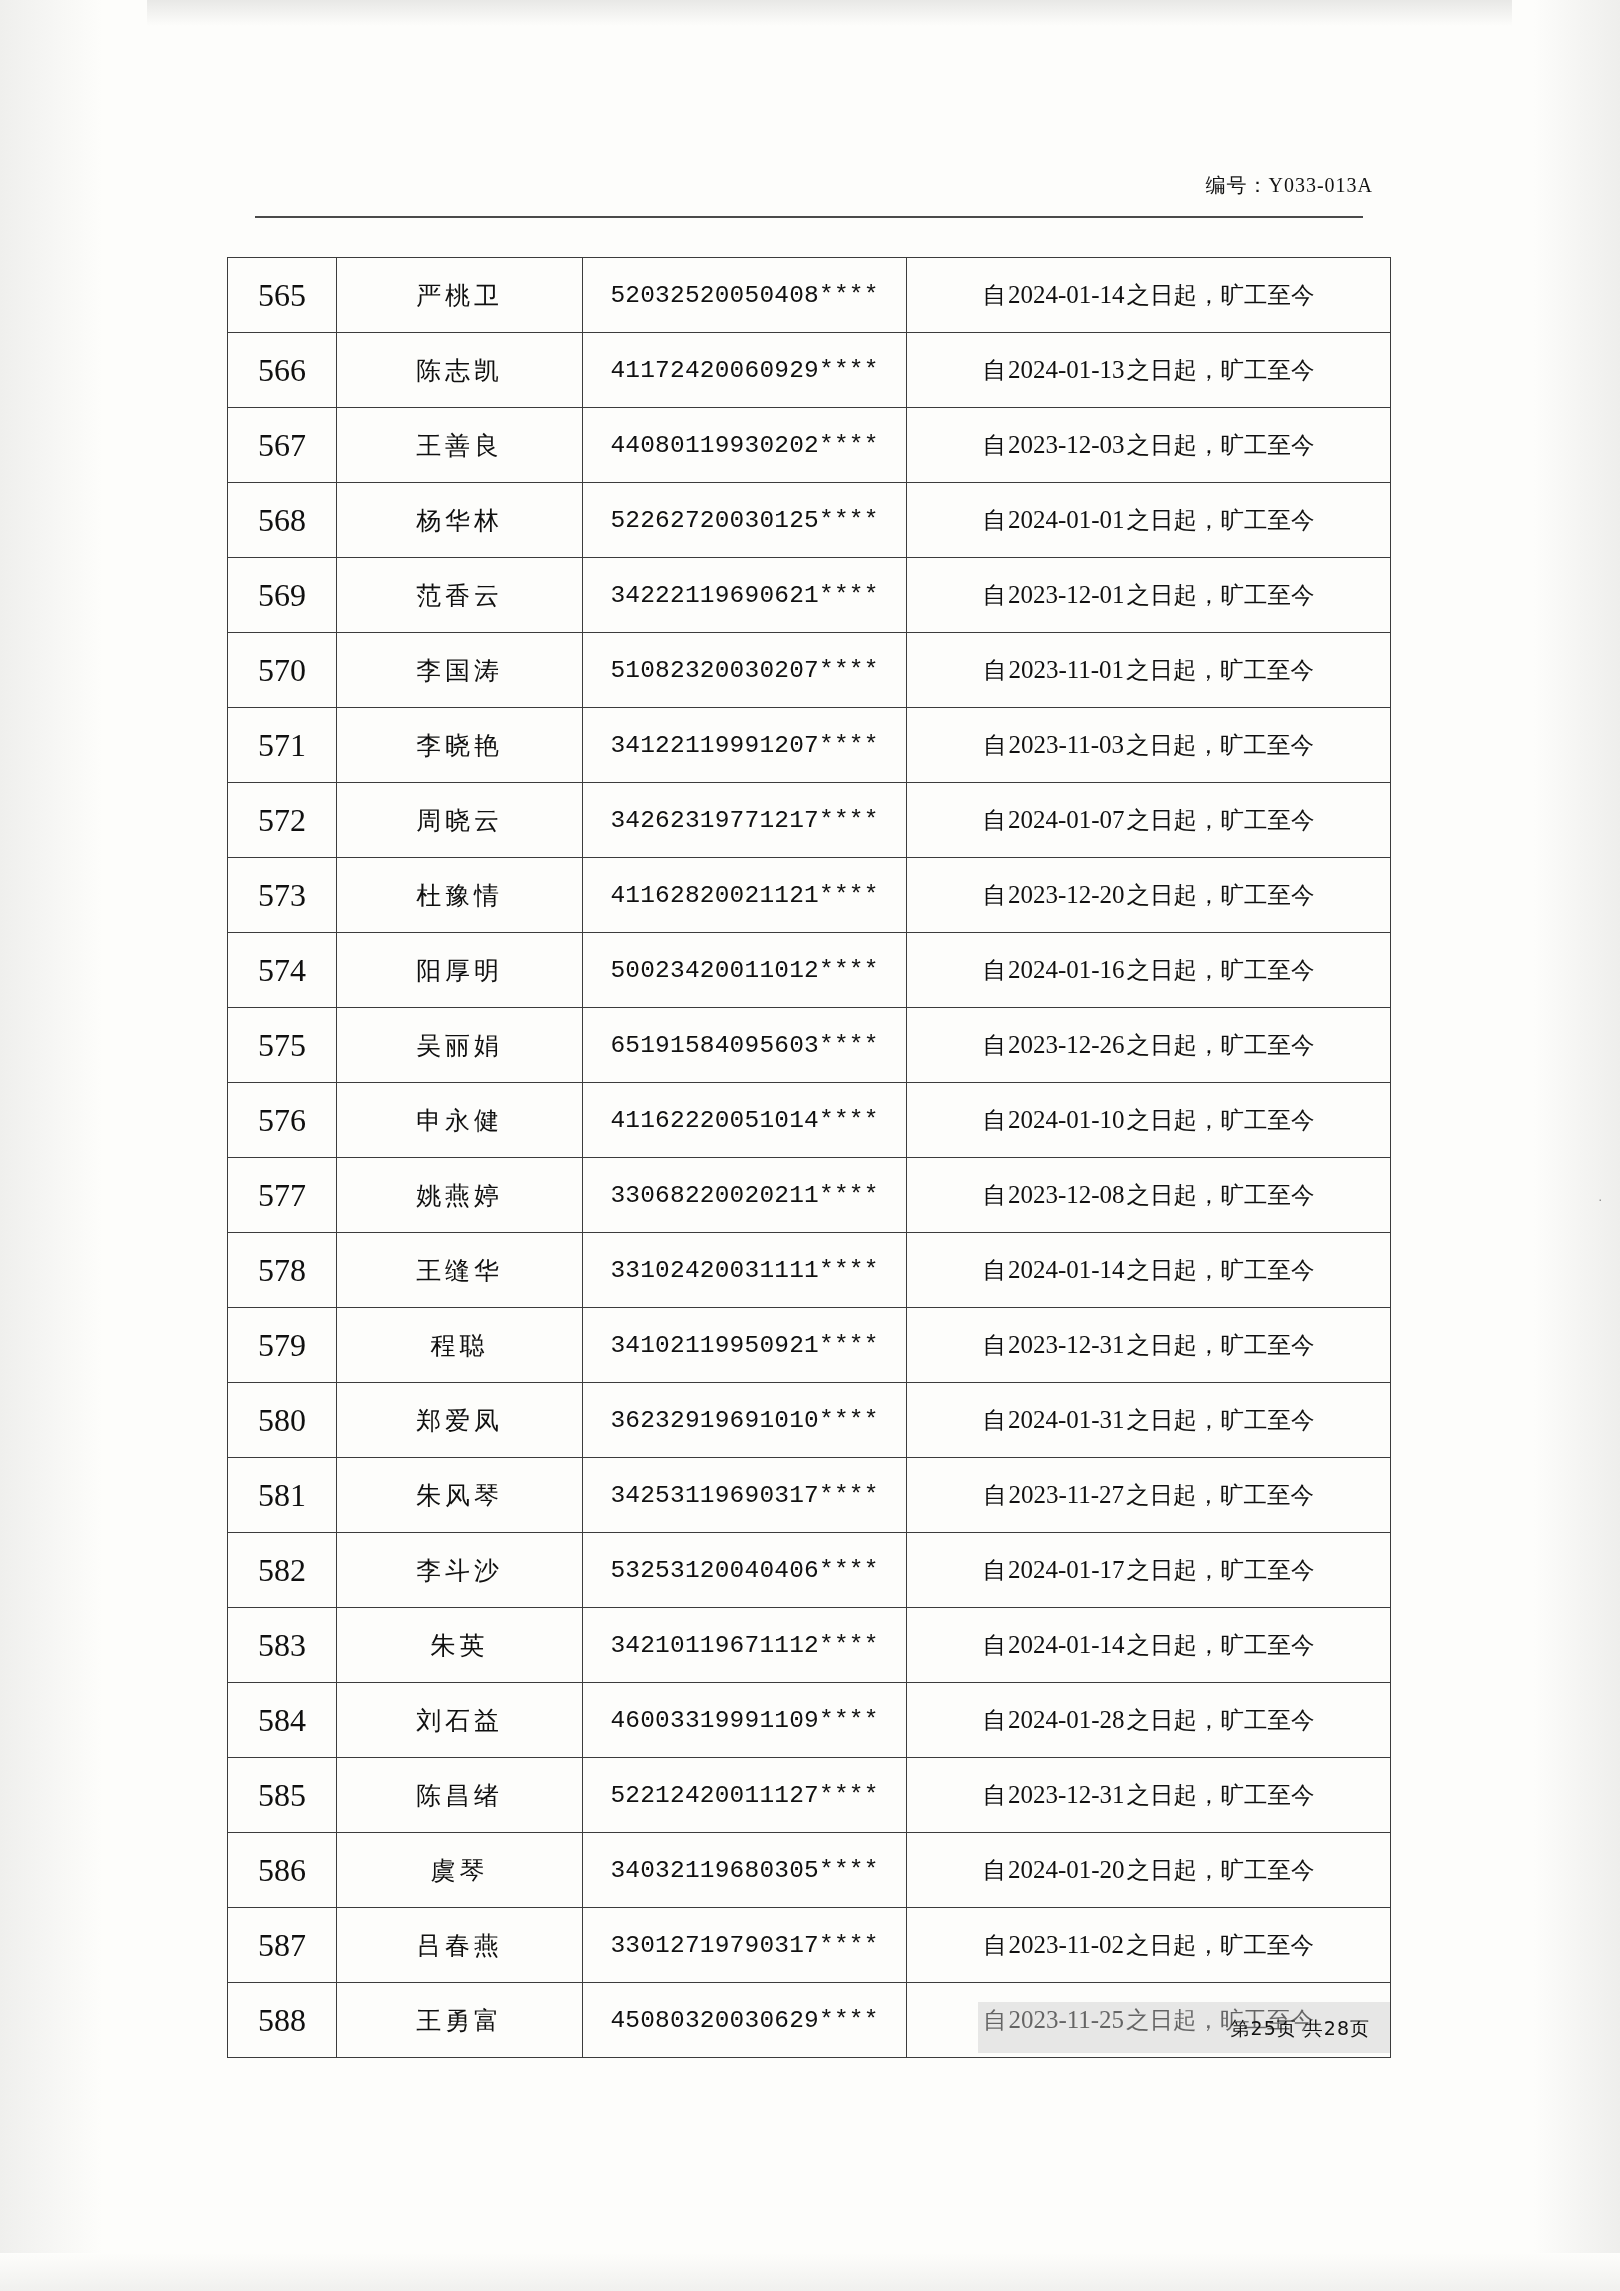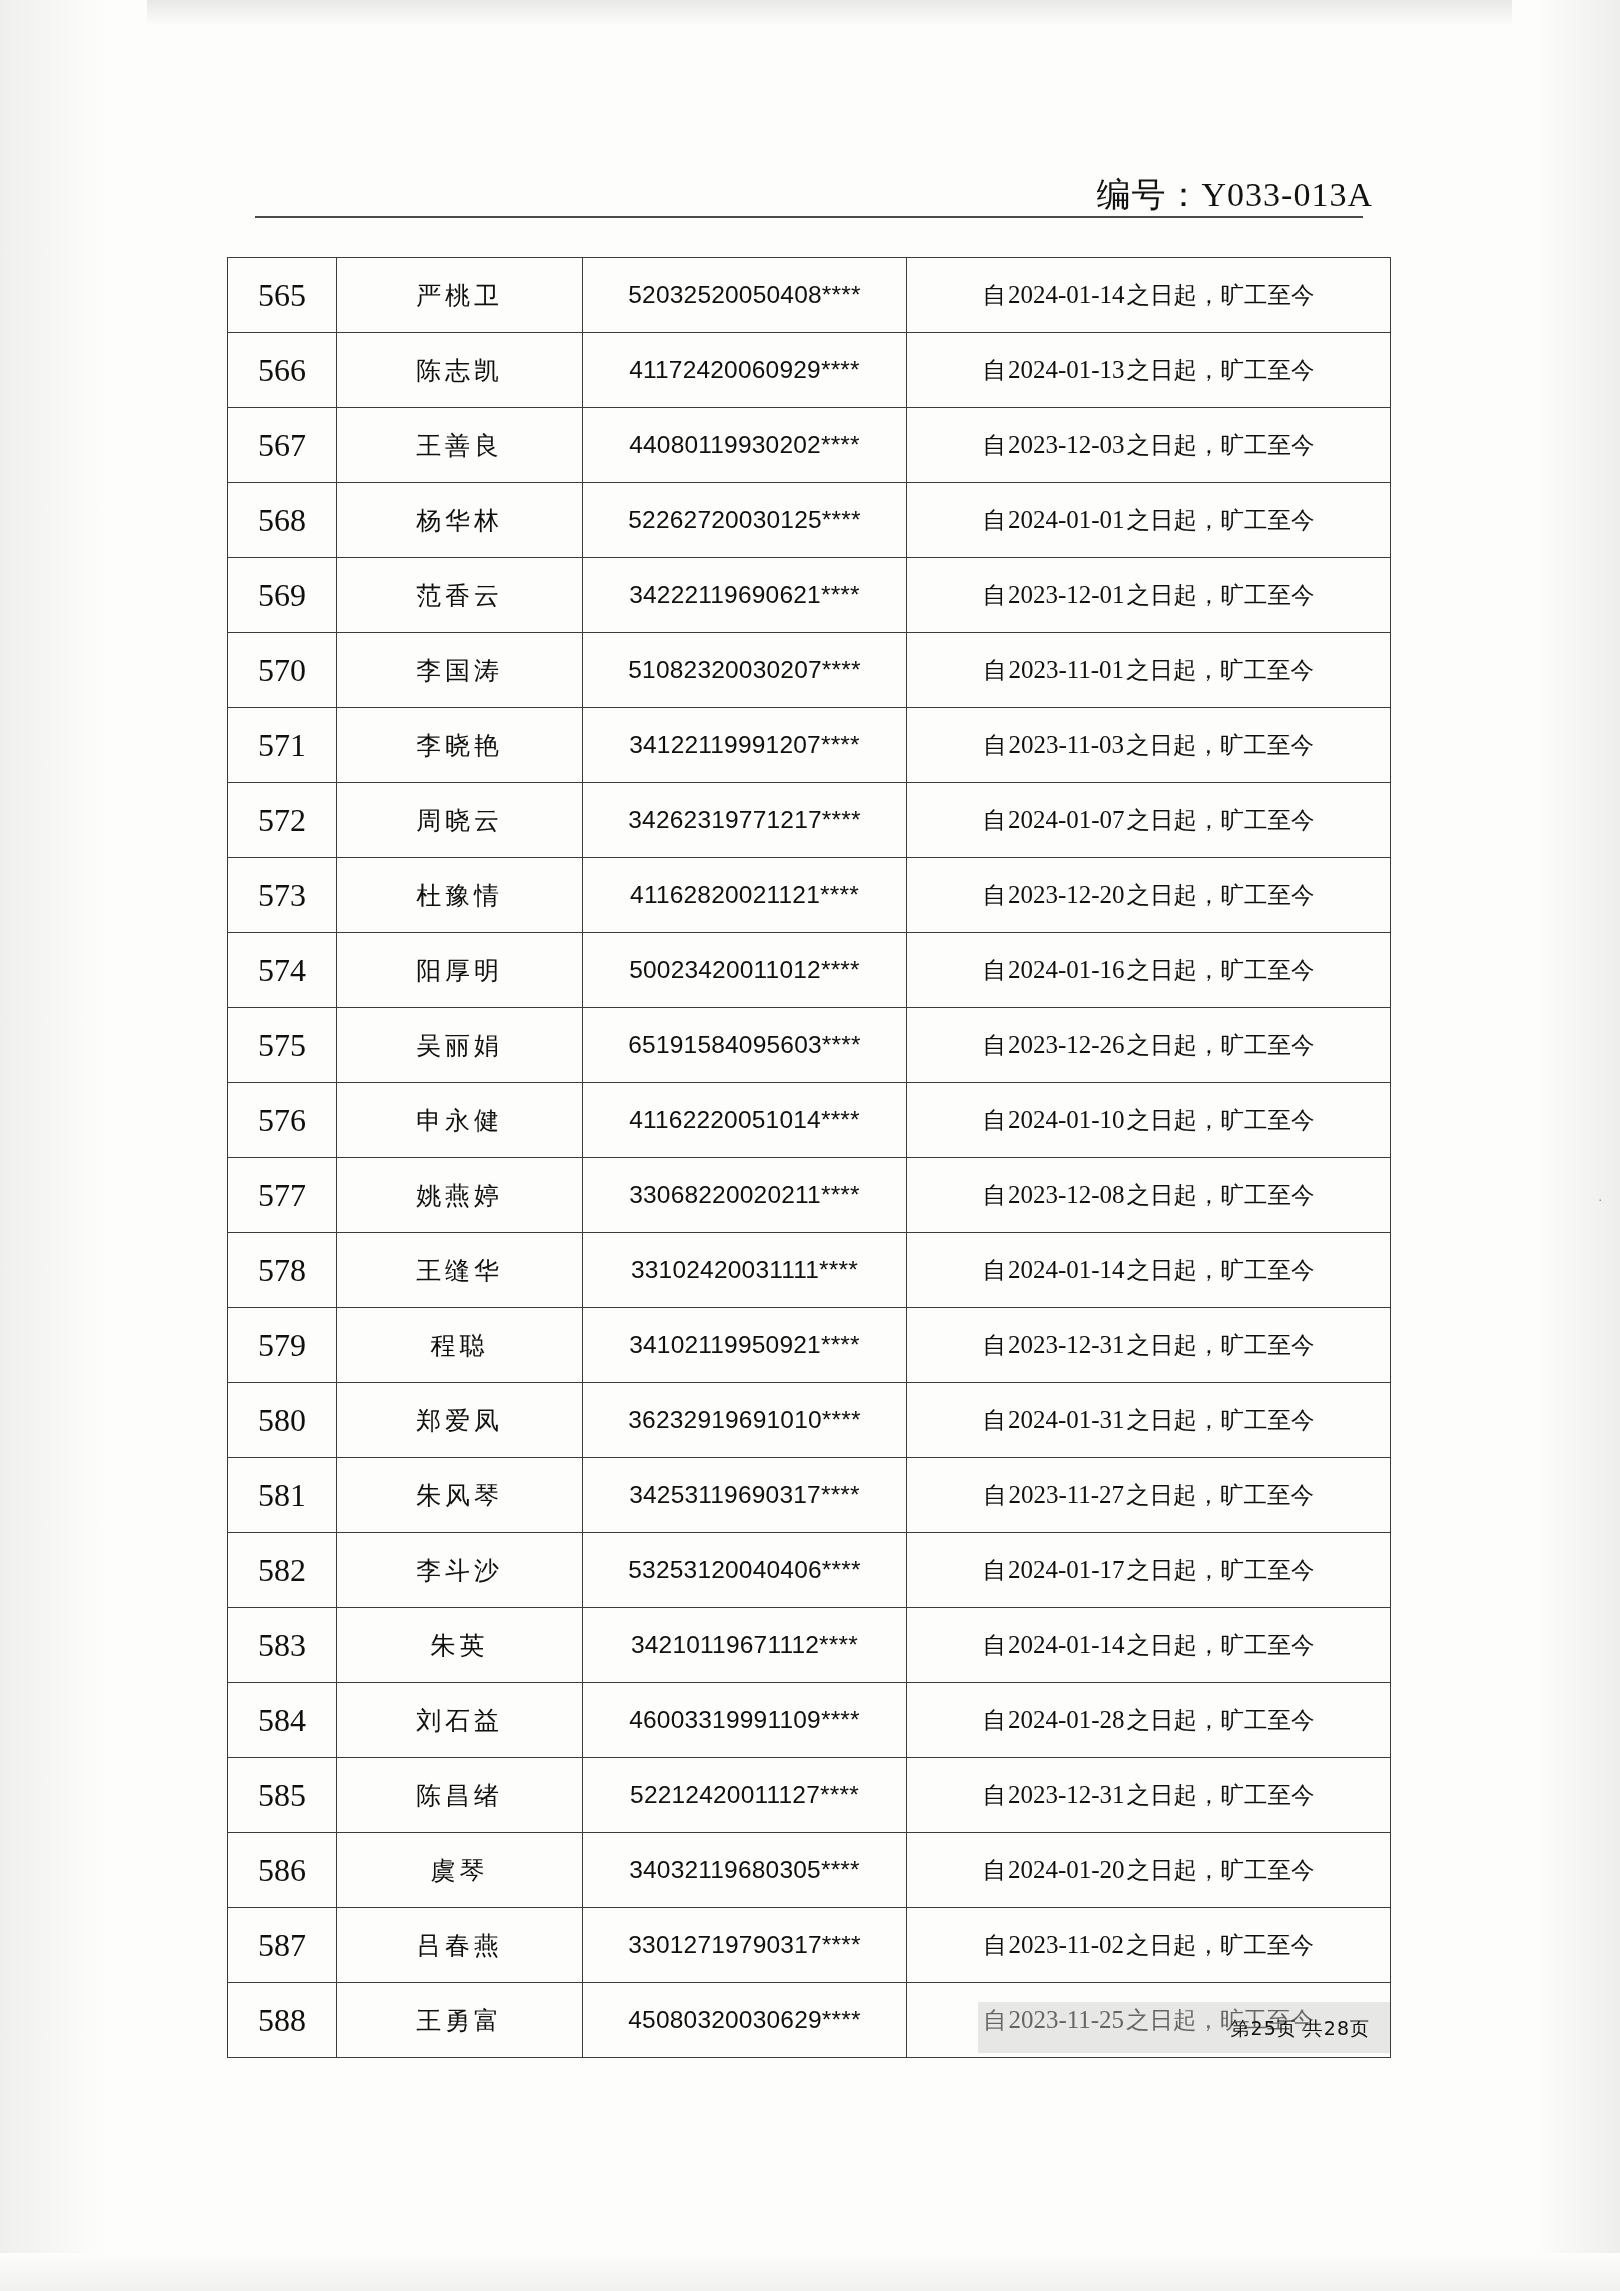--- a/index.html
+++ b/index.html
@@ -44,21 +44,21 @@
     position: absolute;
     left: 0; bottom: 0;
     width: 1620px; height: 39px;
     background: linear-gradient(0deg, #f0f0ee 0%, #fdfdfb 100%);
   }
 
   .doc-number {
     position: absolute;
     right: 247px;
     top: 172px;
-    font-size: 34px;
+    font-size: 20px;
     letter-spacing: 1px;
     color: #121212;
     white-space: nowrap;
     margin-left: 16px;
   }
 
   .top-rule {
     position: absolute;
     left: 255px;
     top: 216px;
@@ -93,21 +93,21 @@
   }
   td.col-name {
     width: 245px;
     font-size: 25px;
     letter-spacing: 3.9px;
     font-family: "DejaVu Sans", sans-serif;
   }
   td.col-id {
     width: 323px;
     font-size: 24.5px;
-    font-family: Liberation Sans, sans-serif;
+    font-family: Liberation Mono, monospace;
     letter-spacing: 0.2px;
     margin-left: 32px;
   }
   td.col-desc {
     width: 483px;
     font-size: 24.5px;
     font-family: "DejaVu Sans", sans-serif;
   }
   .desc-line {
     display: inline-block;

